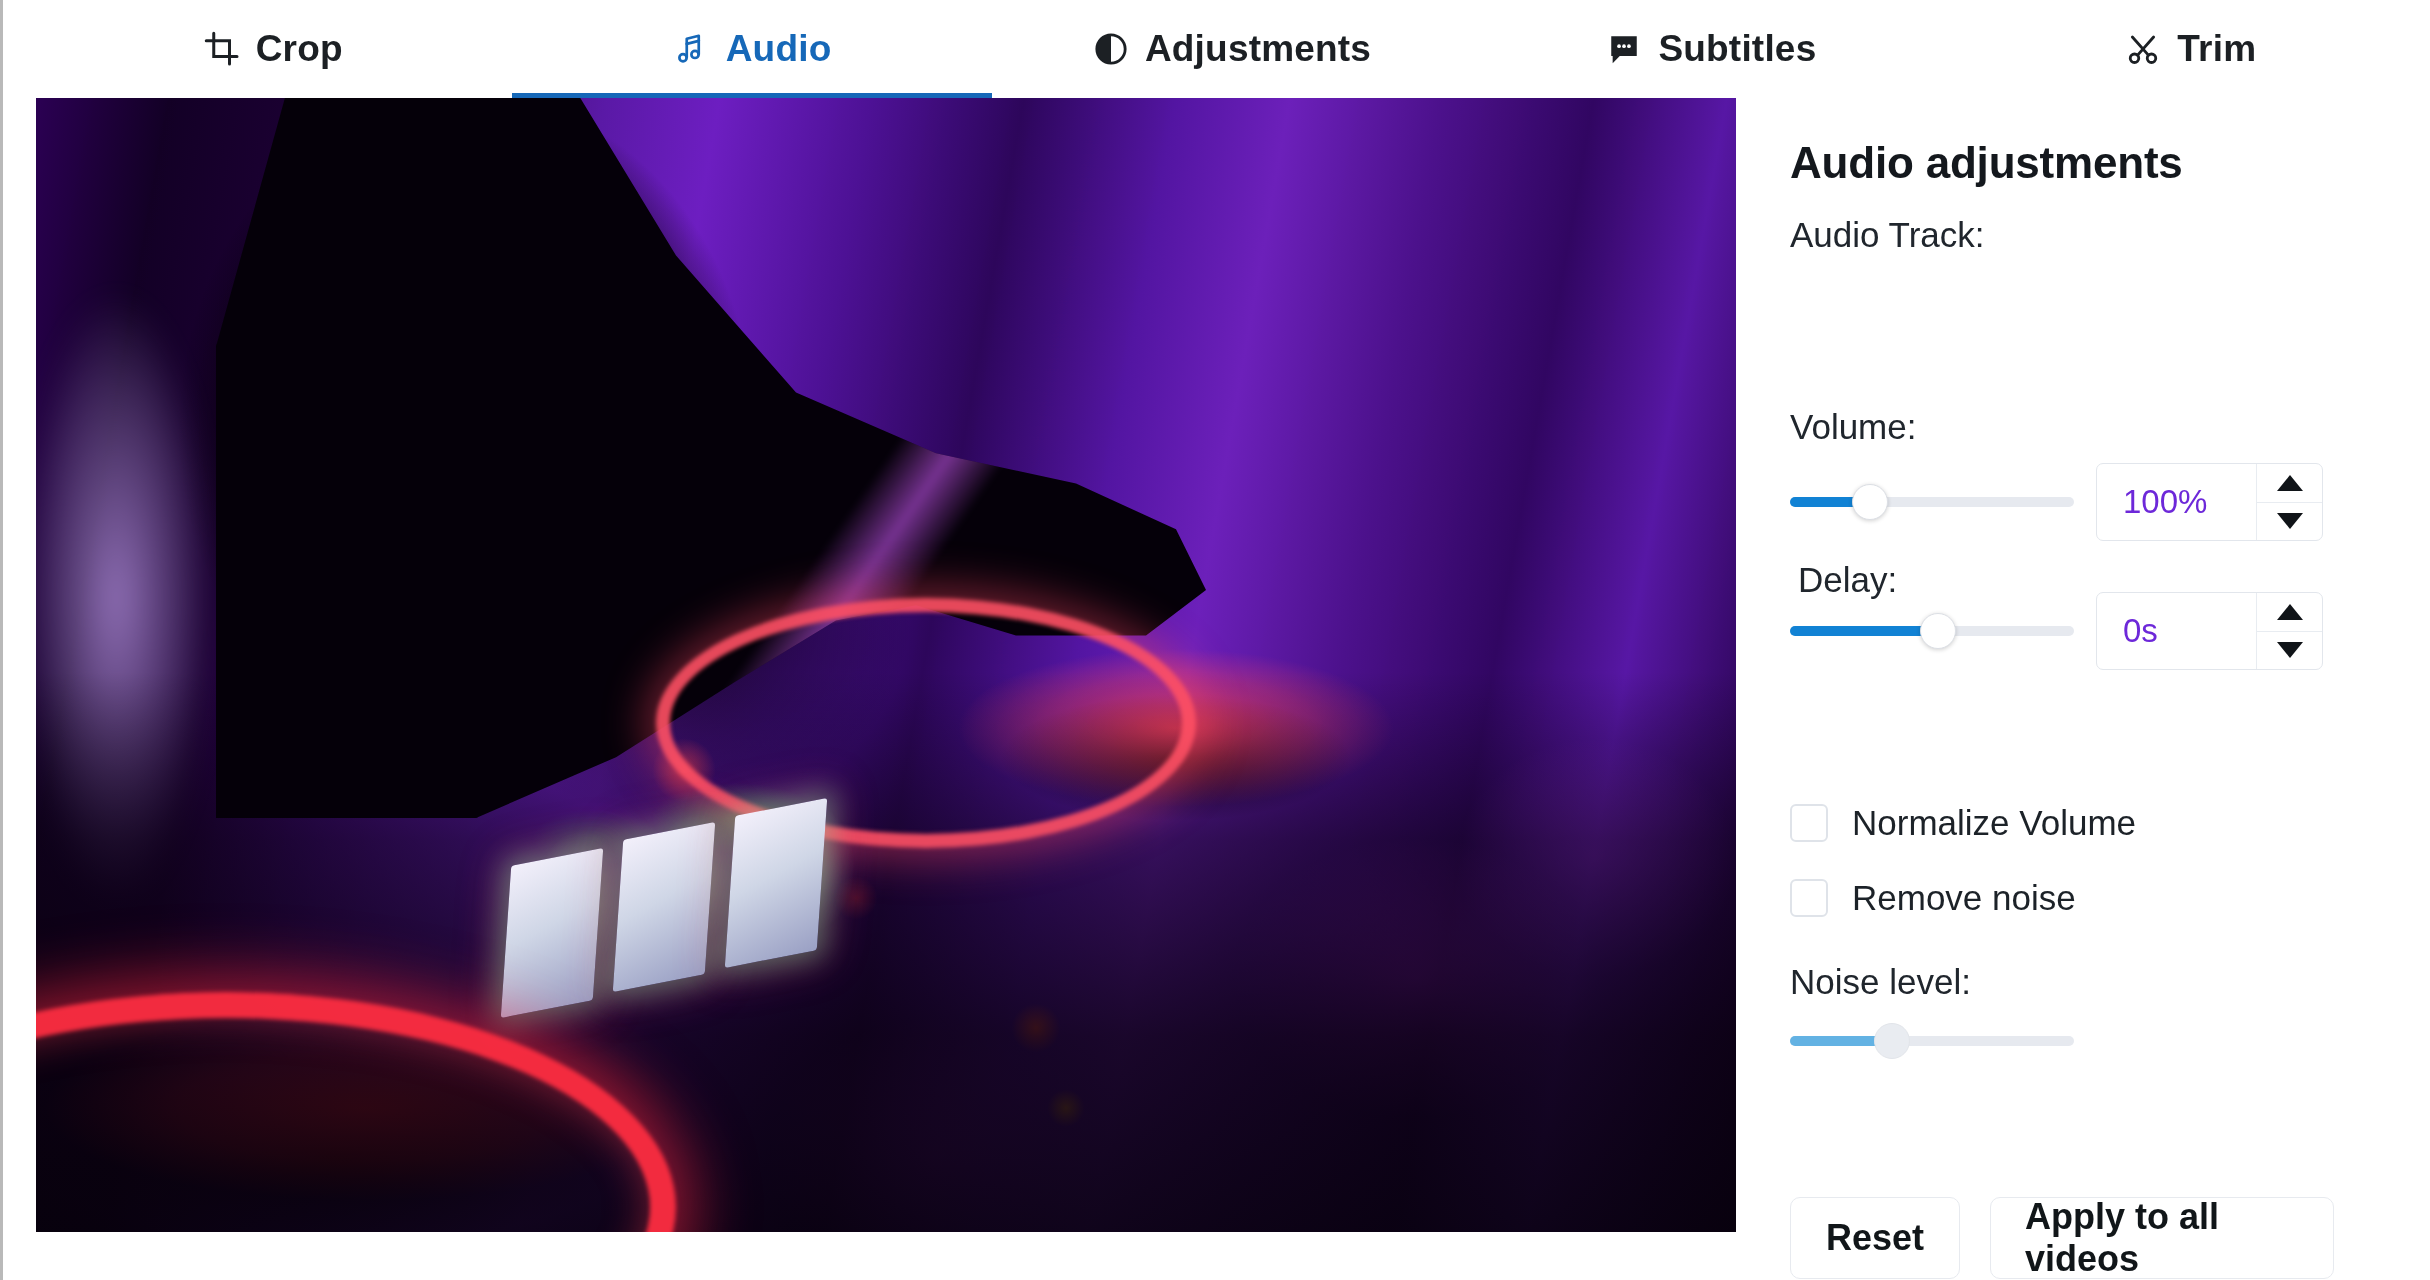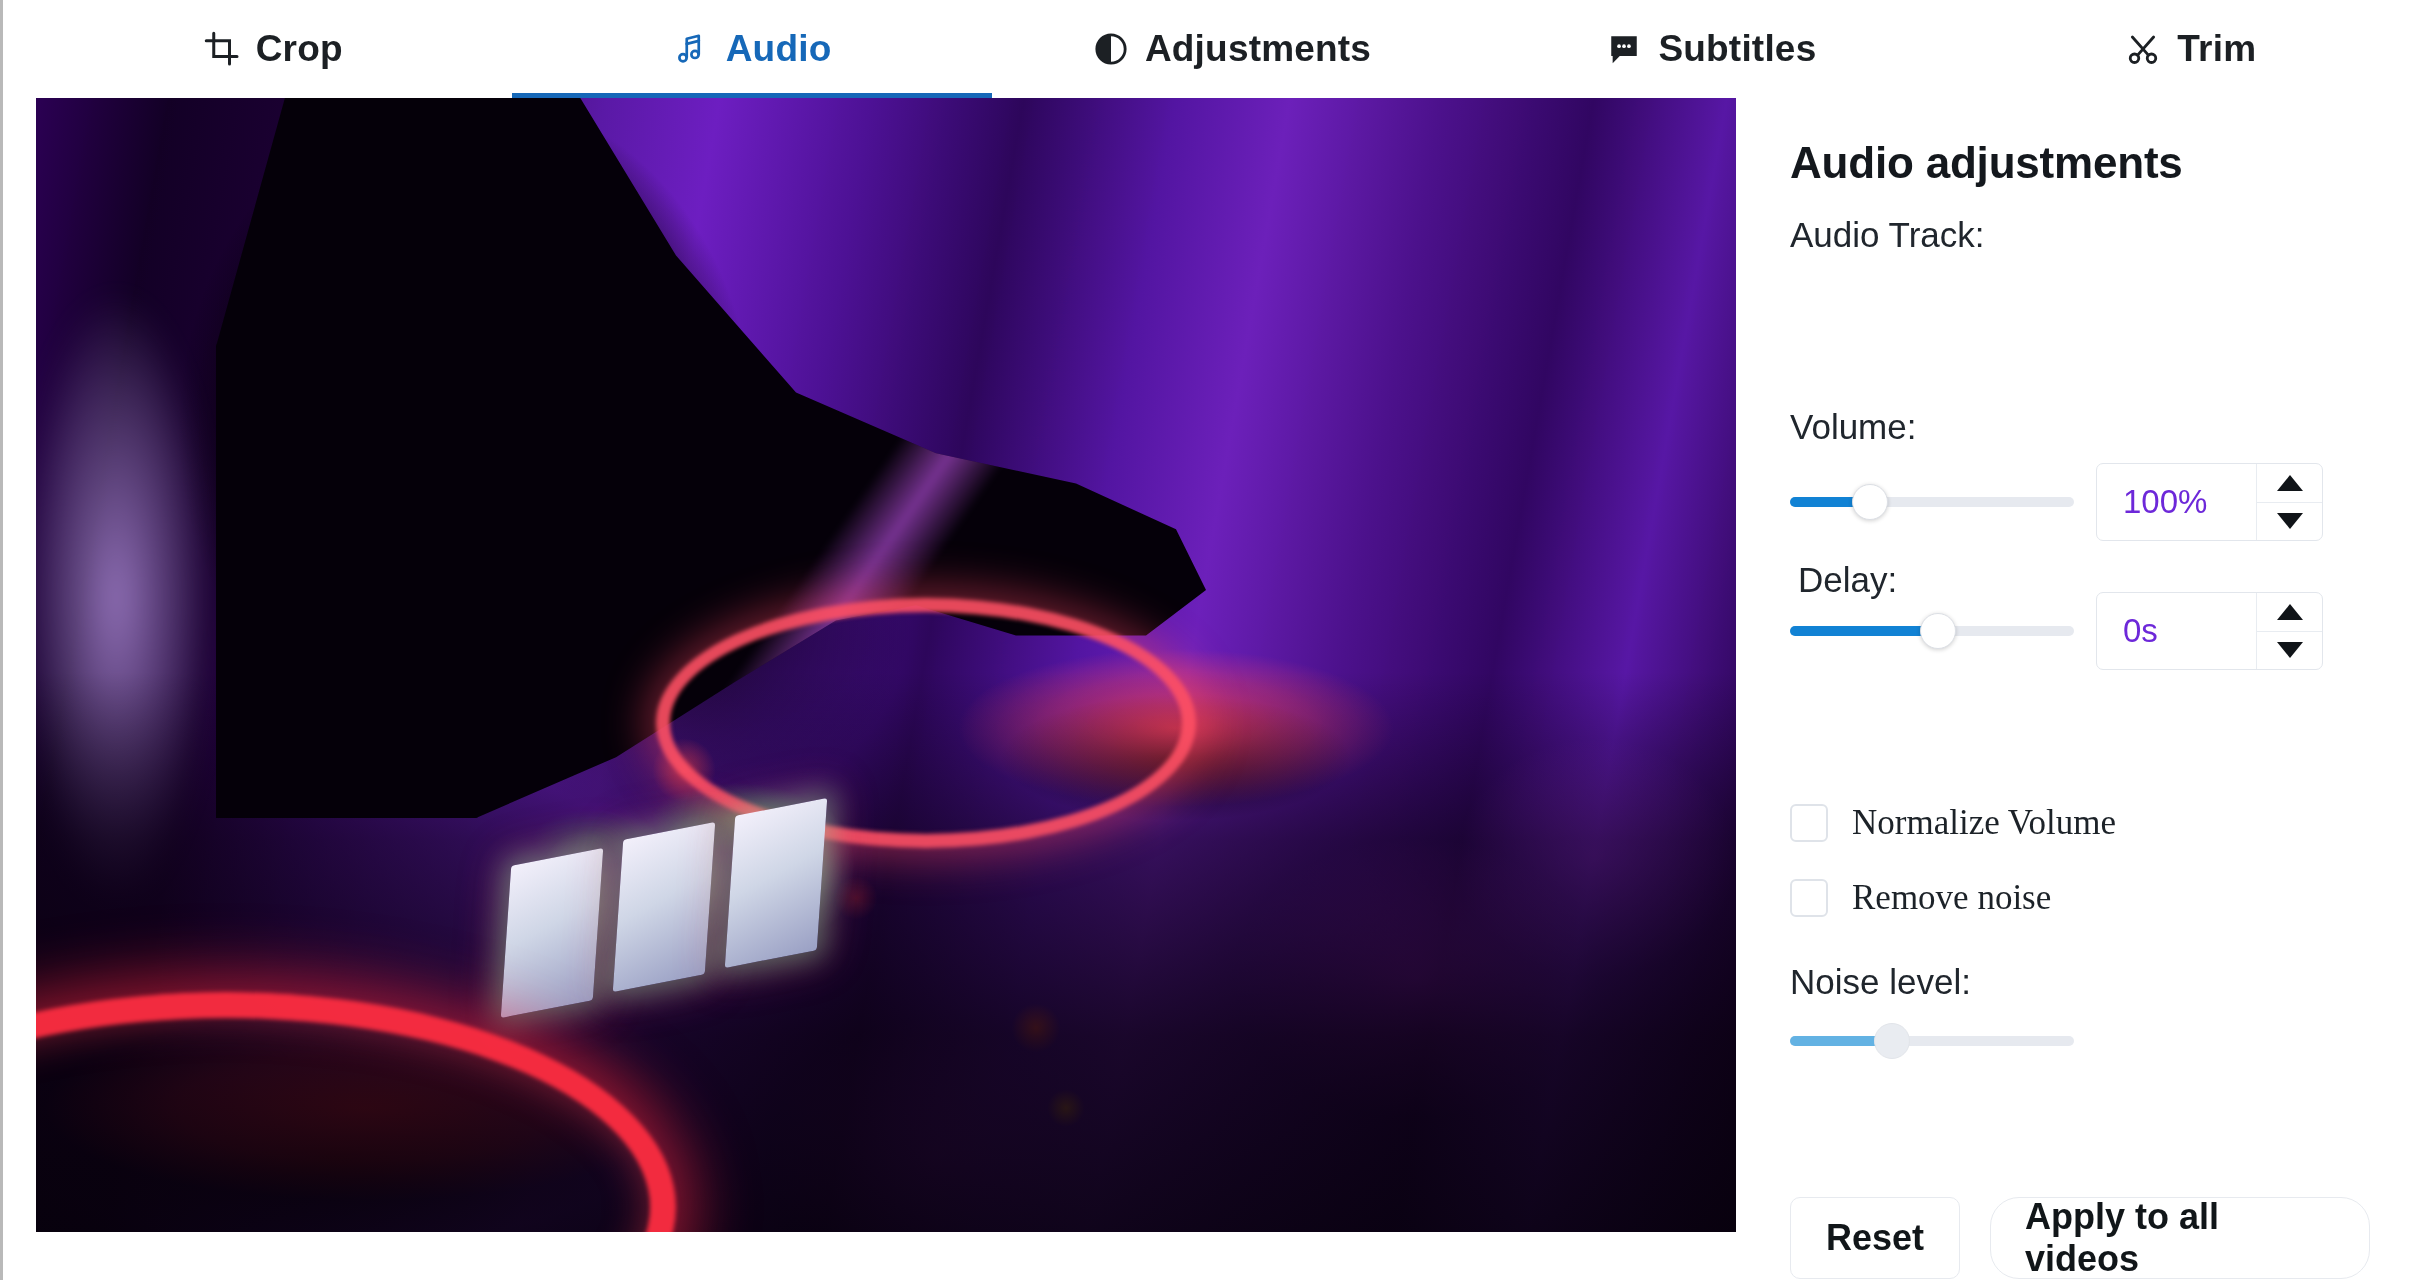--- a/index.html
+++ b/index.html
@@ -260,40 +260,40 @@
     flex: 1 1 0;
     display: flex; align-items: center; justify-content: center;
     cursor: pointer;
   }
   .spin .arrows .ar:first-child { border-bottom: 1px solid #e8ecf1; }
   .caret-up, .caret-dn { width: 0; height: 0; border-left: 13px solid transparent; border-right: 13px solid transparent; }
   .caret-up { border-bottom: 16px solid #101418; }
   .caret-dn { border-top: 16px solid #101418; }
 
   
-  .cbrow { position: absolute; left: 0; display: flex; align-items: center; gap: 24px; cursor: pointer; font-family: Liberation Serif, serif; }
+  .cbrow { position: absolute; left: 0; display: flex; align-items: center; gap: 24px; cursor: pointer; }
   .cbrow.c1 { top: 705px; }
   .cbrow.c2 { top: 780px; }
   .cbox { width: 38px; height: 38px; border: 2px solid #dfe3e9; border-radius: 6px; background: #fff; }
   .cbtext { font-size: 35px; color: #1c2228; }
 
   
   .btnrow { position: absolute; left: 0; top: 1055px; display: flex; gap: 30px; margin-top: 44px; }
   .btn {
     border: 1px solid #e7eaef;
     border-radius: 10px;
     background: #ffffff;
     height: 82px;
     display: flex; align-items: center; justify-content: center;
     font-size: 36px; font-weight: 700; color: #111619;
     cursor: pointer;
     padding: 0 34px;
   }
   .btn.reset { width: 170px; }
-  .btn.apply { width: 380px; border-radius: 29px; }
+  .btn.apply { width: 344px; }
 </style>
 </head>
 <body>
 
 <div class="app">
 
   <div class="tabbar">
 
     <div class="tab">
       <span class="ticon">

